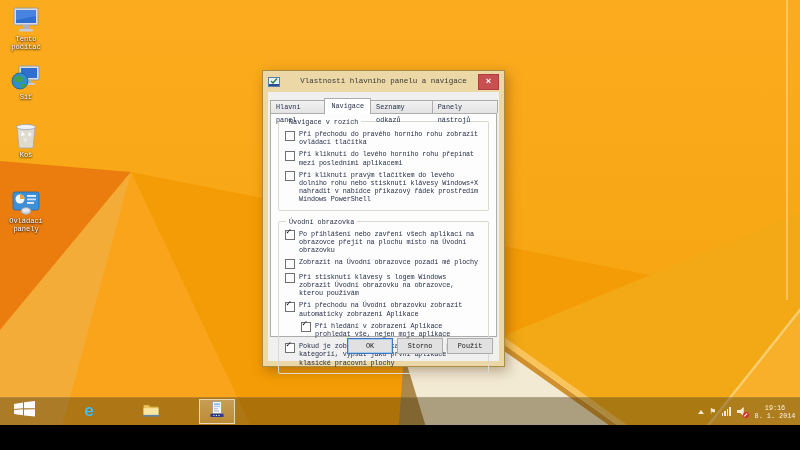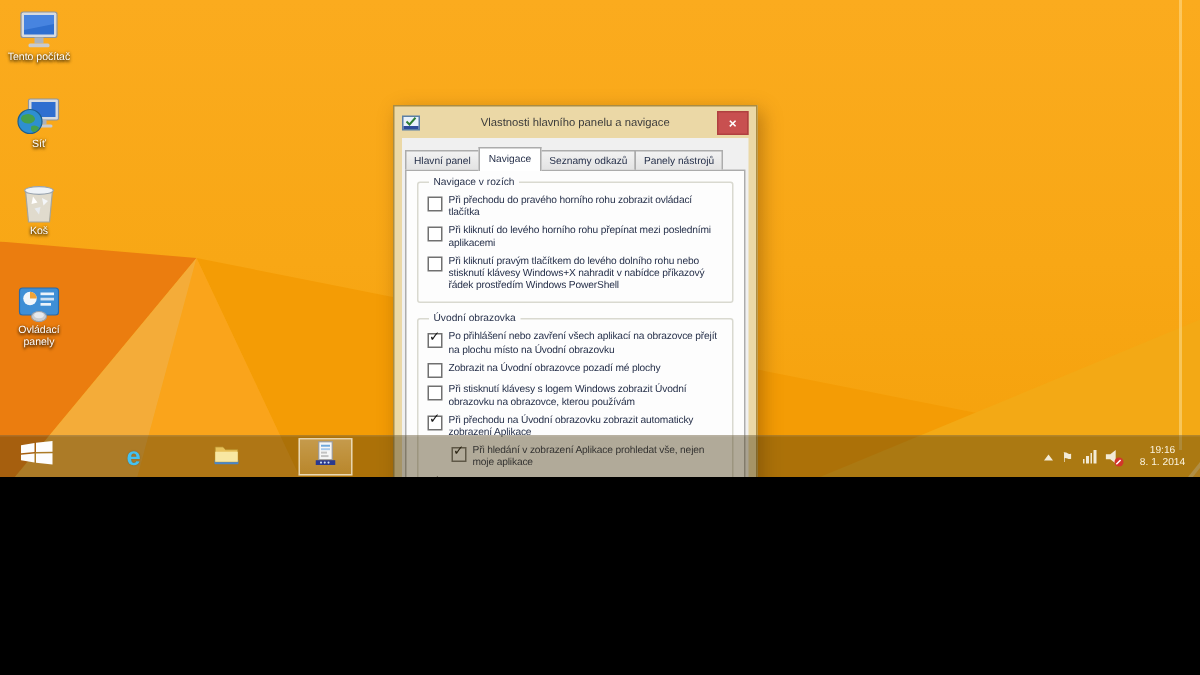--- a/index.html
+++ b/index.html
@@ -1,18 +1,18 @@
 <!DOCTYPE html>
 <html><head>
 <meta charset="utf-8">
 <style>
   html,body { margin:0; padding:0; background:#000; }
   #screen {
-    position:relative; width:800px; height:318px; overflow:hidden;
-    font-family:Liberation Sans, sans-serif;
+    position:relative; width:800px; height:425px; overflow:hidden;
+    font-family:Liberation Mono, monospace;
     background:linear-gradient(180deg,#FBAB1E 0%, #F8A715 55%, #F5A10B 100%);
   }
   .wp { position:absolute; inset:0; pointer-events:none; }
   .wp-lower-right   { background:#F49C05; clip-path:polygon(131px 172px, 800px 305px, 800px 450px, 262px 450px); }
   .wp-bright-wedge  { background:#FAA41B; clip-path:polygon(131px 172px, 262px 450px, 56px 450px); }
   .wp-dark-tri      { background:#EB7D0F; clip-path:polygon(0 161px, 131px 172px, 0 330px); }
   .wp-gold-wedge    { background:#F4AC39; clip-path:polygon(0 330px, 131px 172px, 56px 450px, 0 450px); }
   .wp-cream         { background:#F3EAD3; clip-path:polygon(403px 357px, 492px 336px, 660px 450px, 426px 450px); }
   .wp-tan-wedge     { background:#AD884B; clip-path:polygon(404px 355px, 433px 450px, 397px 450px); }
   .wp-golden        { background:#F3A915; clip-path:polygon(496px 339px, 800px 213px, 800px 450px, 657px 450px); }

